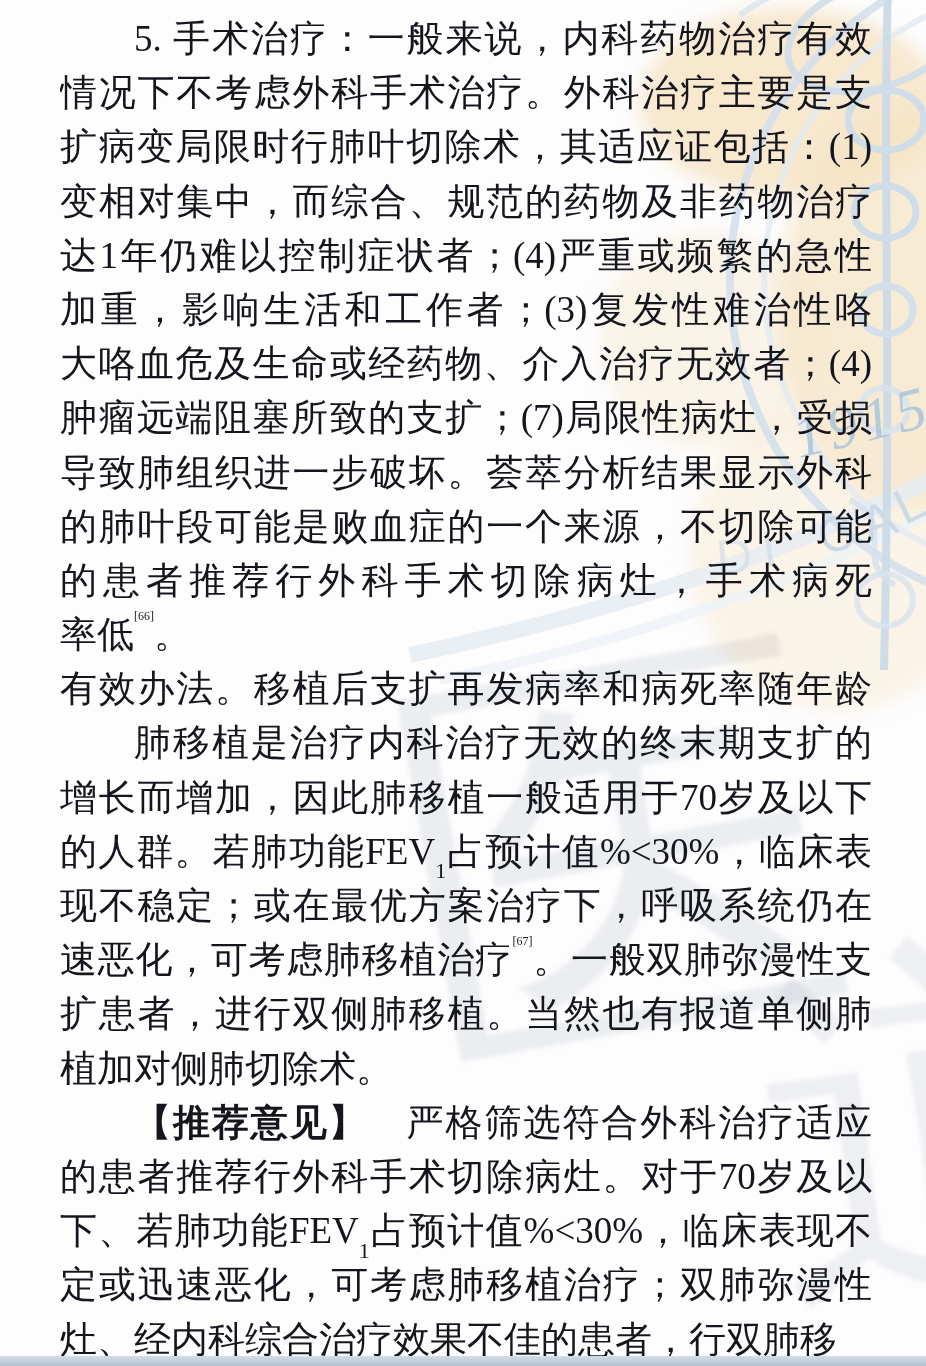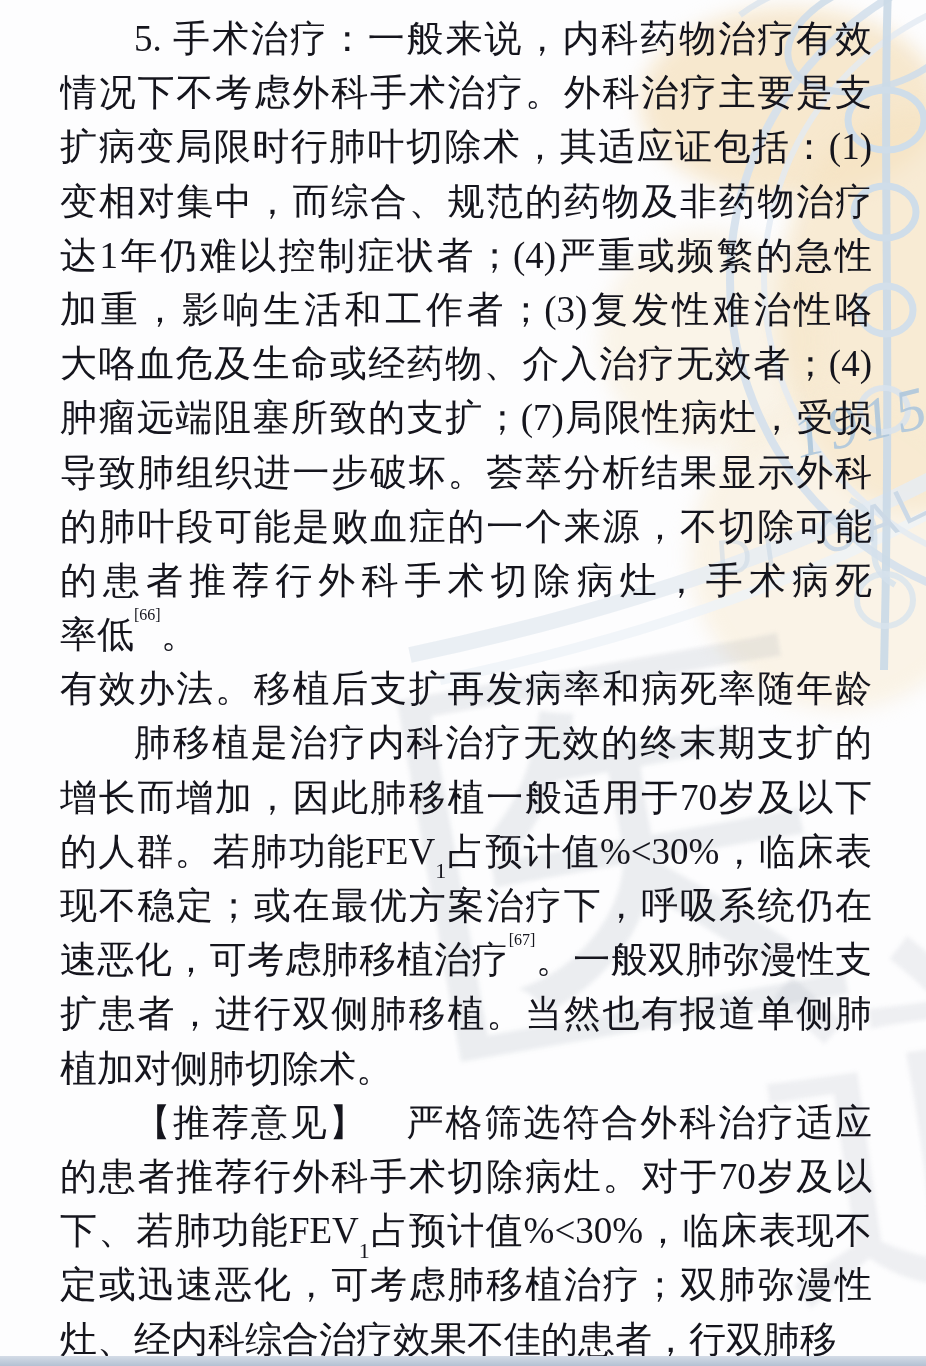--- a/index.html
+++ b/index.html
@@ -33,23 +33,23 @@
          font-family:"Liberation Serif",serif;line-height:1;}
   .calli-0{left:400px;top:640px;font-size:440px;transform:rotate(-10deg);}
   .calli-1{left:760px;top:920px;font-size:400px;transform:rotate(-8deg);color:rgba(118,130,148,.11);}
 
   
   .textblock{position:absolute;left:60px;top:12px;width:812px;z-index:2;
              color:#15151d;font-size:37px;line-height:54.2px;}
   .line{height:54.2px;text-align:justify;text-align-last:justify;overflow:hidden;}
   .line.lastline{text-align:left;text-align-last:auto;}
   .line.indent{text-indent:74px;}
-  .line sup{font-size:16px;line-height:0;position:relative;top:-14px;letter-spacing:0;}
+  .line sup{font-size:12px;line-height:0;position:relative;top:-14px;letter-spacing:0;}
   .line sub{font-size:22px;line-height:0;position:relative;top:6px;}
-  .line b{font-weight:400;}
+  .line b{font-weight:700;}
 
   
   .footer-bar{position:absolute;left:0;bottom:0;width:926px;height:10px;z-index:3;
               background:linear-gradient(to bottom,#d4dce7 0%,#c2cddc 55%,#b4c1d3 100%);}
 </style>
 </head>
 <body>
 
 <div class="page">
 

